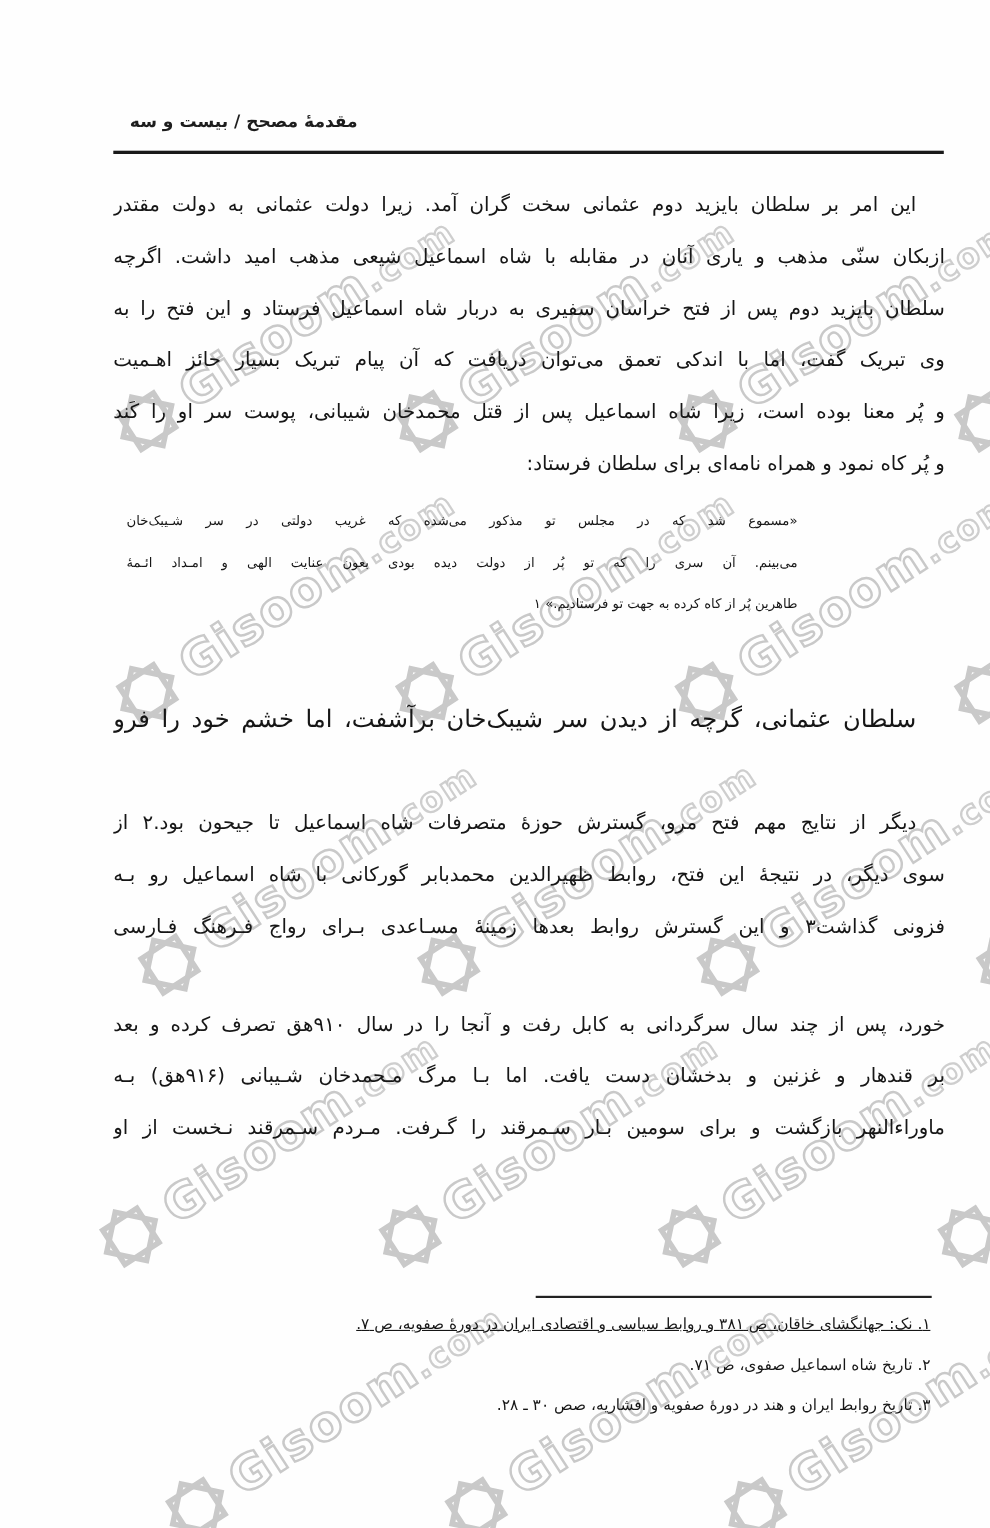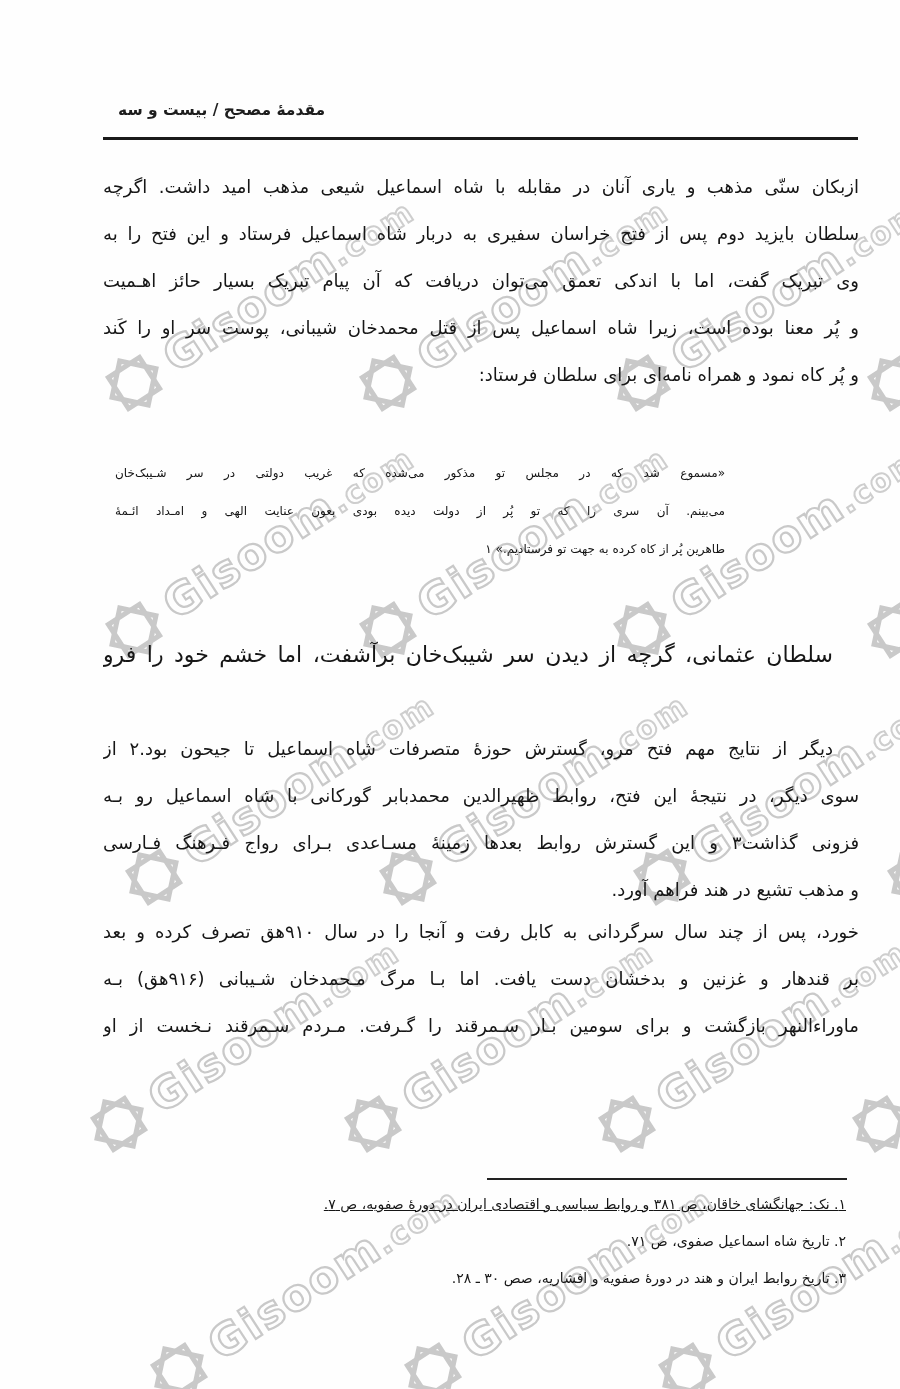--- a/index.html
+++ b/index.html
@@ -134,39 +134,39 @@
       <div class="wm" style="left: 911px; top: 1341px;"></div>
     </div>
 
   <div class="content">
 
     <div class="hdr">مقدمهٔ مصحح / بیست و سه</div>
     <div class="hdr-rule"></div>
 
     <div id="text-blocks">
         <div class="block" style="left: 103px; top: 163px; width: 756px; font-size: 18px;">
+          <div class="tline indent" style="height: 47px; line-height: 47px;">این امر بر سلطان بایزید دوم عثمانی سخت گران آمد. زیرا دولت عثمانی به دولت مقتدر</div>
           <div class="tline" style="height: 47px; line-height: 47px;">ازبکان سنّی مذهب و یاری آنان در مقابله با شاه اسماعیل شیعی مذهب امید داشت. اگرچه</div>
           <div class="tline" style="height: 47px; line-height: 47px;">سلطان بایزید دوم پس از فتح خراسان سفیری به دربار شاه اسماعیل فرستاد و این فتح را به</div>
           <div class="tline" style="height: 47px; line-height: 47px;">وی تبریک گفت، اما با اندکی تعمق می‌توان دریافت که آن پیام تبریک بسیار حائز اهـمیت</div>
           <div class="tline" style="height: 47px; line-height: 47px;">و پُر معنا بوده است، زیرا شاه اسماعیل پس از قتل محمدخان شیبانی، پوست سر او را کَند</div>
           <div class="tline short" style="height: 47px; line-height: 47px;">و پُر کاه نمود و همراه نامه‌ای برای سلطان فرستاد:</div>
         </div>
         <div class="block" style="left: 115px; top: 454px; width: 610px; font-size: 12px;">
           <div class="tline" style="height: 38px; line-height: 38px;">«مسموع شد که در مجلس تو مذکور می‌شده که غریب دولتی در سر شـیبک‌خان</div>
           <div class="tline" style="height: 38px; line-height: 38px;">می‌بینم. آن سری را که تو پُر از دولت دیده بودی بعون عنایت الهی و امـداد ائـمهٔ</div>
           <div class="tline short" style="height: 38px; line-height: 38px;">طاهرین پُر از کاه کرده به جهت تو فرستادیم.» ۱</div>
         </div>
         <div class="block" style="left: 103px; top: 631px; width: 756px; font-size: 22px;">
           <div class="tline indent" style="height: 47px; line-height: 47px;">سلطان عثمانی، گرچه از دیدن سر شیبک‌خان برآشفت، اما خشم خود را فرو خورد و به</div>
         </div>
         <div class="block" style="left: 103px; top: 725px; width: 756px; font-size: 18px;">
           <div class="tline indent" style="height: 47px; line-height: 47px;">دیگر از نتایج مهم فتح مرو، گسترش حوزهٔ متصرفات شاه اسماعیل تا جیحون بود.۲ از</div>
           <div class="tline" style="height: 47px; line-height: 47px;">سوی دیگر، در نتیجهٔ این فتح، روابط ظهیرالدین محمدبابر گورکانی با شاه اسماعیل رو بـه</div>
           <div class="tline" style="height: 47px; line-height: 47px;">فزونی گذاشت۳ و این گسترش روابط بعدها زمینهٔ مسـاعدی بـرای رواج فـرهنگ فـارسی</div>
-          <div class="tline short" style="height: 47px; line-height: 47px;">و مذهب تشیع در هند فراهم آورد.</div>
         </div>
         <div class="block" style="left: 103px; top: 908px; width: 756px; font-size: 18px;">
           <div class="tline" style="height: 47px; line-height: 47px;">خورد، پس از چند سال سرگردانی به کابل رفت و آنجا را در سال ۹۱۰هق تصرف کرده و بعد</div>
           <div class="tline" style="height: 47px; line-height: 47px;">بر قندهار و غزنین و بدخشان دست یافت. اما بـا مرگ مـحمدخان شـیبانی (۹۱۶هق) بـه</div>
           <div class="tline" style="height: 47px; line-height: 47px;">ماوراءالنهر بازگشت و برای سومین بـار سـمرقند را گـرفت. مـردم سـمرقند نـخست از او</div>
         </div>
       </div>
 
     <div class="fn-rule"></div>
     <div id="footnotes" class="block" style="left:103px;top:1186px;width:743px;font-size:14px;">

